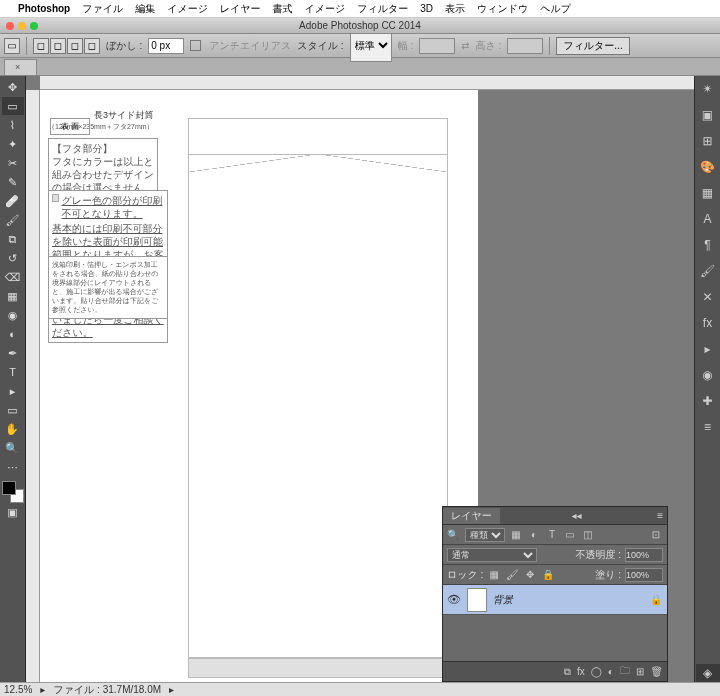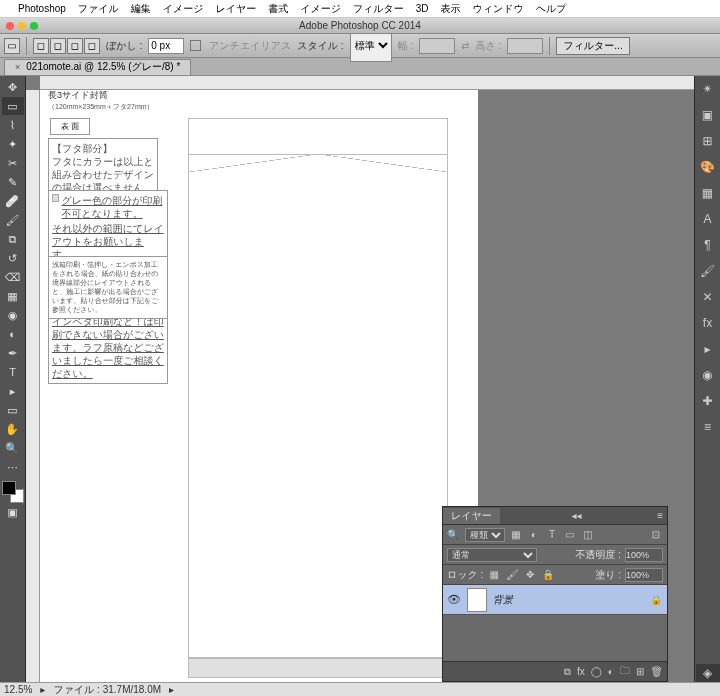--- a/index.html
+++ b/index.html
@@ -59,21 +59,21 @@
 .statusbar{position:absolute;left:0;right:0;bottom:0;height:14px;background:#e0e0e0;border-top:1px solid #999;display:flex;align-items:center;font-size:9px;color:#333;padding:0 4px;gap:8px;}
 .chk{width:11px;height:11px;border:1px solid #777;display:inline-block;vertical-align:middle;margin-right:2px;}
 .sep{width:1px;height:18px;background:#888;}
 .grp{display:flex;gap:1px;}
 </style>
 </head>
 <body>
 
 <div class="menubar">
   <span class="apple"></span>
-  <span style="font-weight:normal">Photoshop</span>
+  <span style="font-weight:bold">Photoshop</span>
   <span>ファイル</span>
   <span>編集</span>
   <span>イメージ</span>
   <span>レイヤー</span>
   <span>書式</span>
   <span>イメージ</span>
   <span>フィルター</span>
   <span>3D</span>
   <span>表示</span>
   <span>ウィンドウ</span>
@@ -109,21 +109,20 @@
   <span style="color:#888">⇄</span>
   <span class="lbl" style="color:#888">高さ :</span>
   <input type="text" style="background: rgb(204, 204, 204);">
   <span class="sep"></span>
   <span class="btn">フィルター...</span>
 </div>
 
 <div class="tabbar">
   <div class="tab">
     <span class="x">×</span>
-    <span>021omote.ai @ 12.5% (グレー/8) *</span>
   </div>
 </div>
 
 <div class="main">
   <div class="toolbox">
     <div class="t">✥</div>
     <div class="t sel">▭</div>
     <div class="t">⌇</div>
     <div class="t">✦</div>
     <div class="t">✂</div>
@@ -147,35 +146,34 @@
         <div class="bg"></div>
         <div class="fg"></div>
       </div>
     <div class="t">▣</div>
   </div>
 
   <div class="canvas-area">
     <div class="ruler-h"></div>
     <div class="ruler-v"></div>
     <div class="doc">
-      <div class="note note-title" style="top:0;left:8px;">
+      <div class="note note-title" style="top:20px;left:8px;text-align:right;">
         <div style="font-size:9px;color:#333">長3サイド封筒</div>
         <div style="font-size:7px;color:#555">（120mm×235mm＋フタ27mm）</div>
       </div>
       <div style="position:absolute;top:28px;left:10px;border:1px solid #999;padding:2px 10px;font-size:8px;">表 面</div>
       <div class="note" style="top:48px;left:8px;width:110px;">
         <div>【フタ部分】</div>
           <div>フタにカラーは以上と組み合わせたデザインの場合は選べません。5mm以上は余白を空けてください。※特色2色までは印刷可能です。</div>
       </div>
       <div class="note" style="top:100px;left:8px;width:120px;text-decoration:underline;">
         <div style="display:flex;gap:3px;">
             <span style="width:10px;height:8px;background:#ddd;border:1px solid #aaa"></span>
             <span>グレー色の部分が印刷不可となります。</span>
           </div>
-        <div style="margin-top:2px">それ以外の範囲にてレイアウトをお願いします。</div>
         <div style="margin-top:2px">基本的には印刷不可部分を除いた表面が印刷可能範囲となりますが、お客様ができるかぎりデザインベタ印刷など！は印刷できない場合がございます。ラフ原稿などございましたら一度ご相談ください。</div>
       </div>
       <div class="note" style="top:166px;left:8px;width:120px;">浅箱印刷・箔押し・エンボス加工をされる場合、紙の貼り合わせの境界線部分にレイアウトされると、施工に影響が出る場合がございます。貼り合せ部分は下記をご参照ください。</div>
       <div class="envelope">
         <div class="env-flap"></div>
         <div class="env-body"></div>
         <div class="gray-band"></div>
       </div>
       <div class="dim" style="bottom:6px;left:412px">10mm</div>
     </div>

